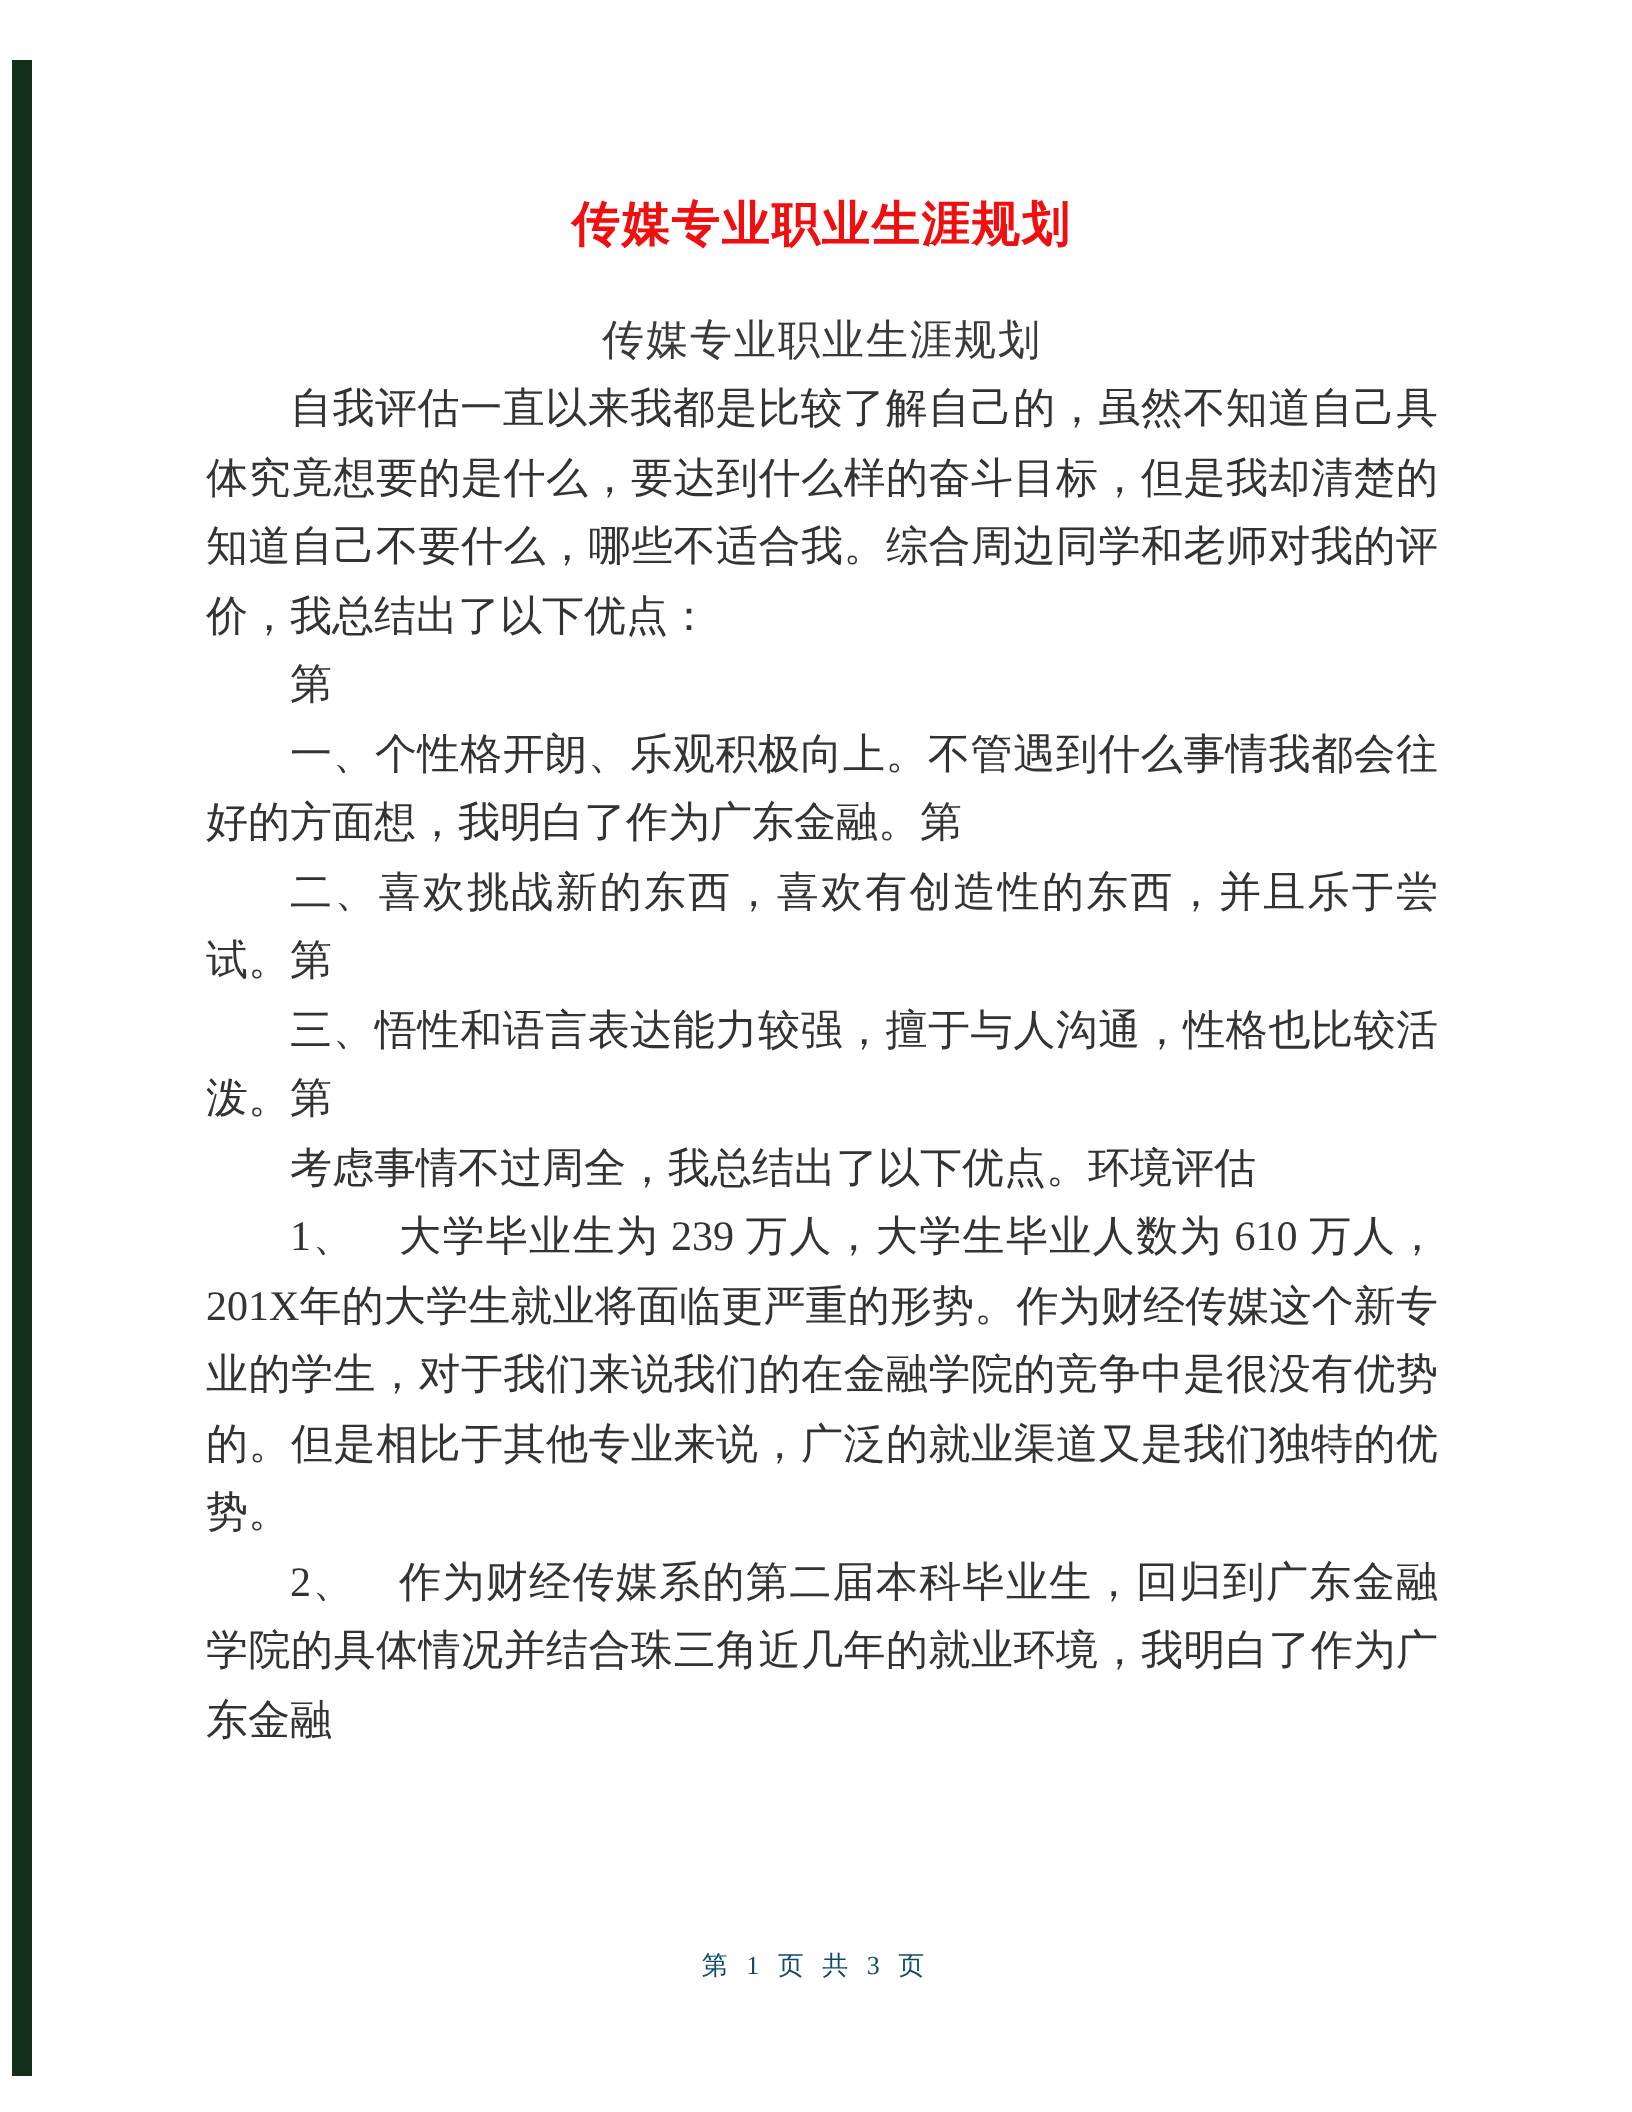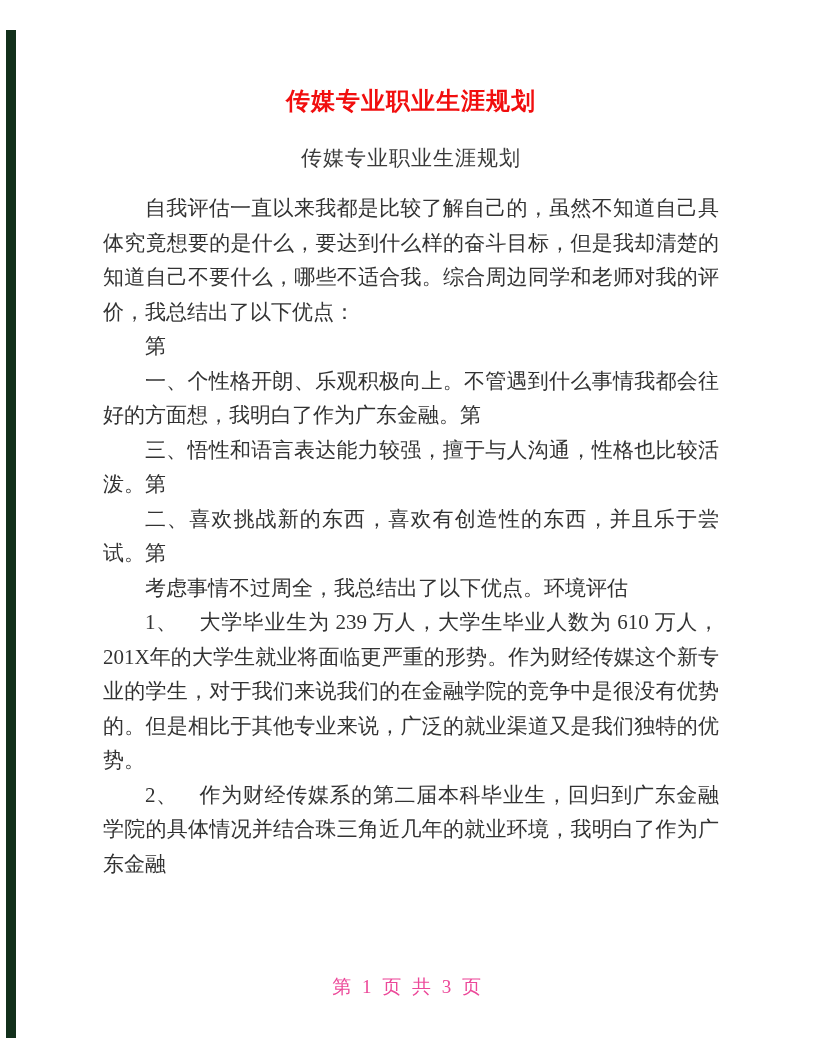--- a/index.html
+++ b/index.html
@@ -15,21 +15,21 @@
     position: absolute;
     left: 6px;
     top: 30px;
     width: 10px;
     height: 1008px;
     background: #12301b;
   }
   .content {
     position: absolute;
     left: 103px;
-    top: 0;
+    top: 12px;
     width: 616px;
   }
   .doc-title {
     margin: 88px 0 0 0;
     text-align: center;
     color: #f10e0e;
     font-size: 24px;
     font-weight: bold;
     line-height: 26px;
     letter-spacing: 1px;
@@ -37,62 +37,62 @@
   .doc-subtitle {
     margin: 33px 0 0 0;
     text-align: center;
     color: #3a3a3a;
     font-size: 21px;
     font-weight: normal;
     line-height: 22px;
     letter-spacing: 1px;
   }
   .doc-body {
-    margin-top: 22px;
+    margin-top: 6px;
   }
   .doc-body p {
     margin: 0;
     padding: 0;
     font-size: 21px;
     line-height: 34.5px;
     color: #333333;
     text-align: justify;
     text-justify: inter-ideograph;
     text-indent: 2em;
   }
   .page-footer {
     position: absolute;
     top: 974px;
     left: 0;
     width: 816px;
     text-align: center;
-    font-size: 19px;
-    color: #ec4899;
+    font-size: 13px;
+    color: #0c4a6e;
     letter-spacing: 3px;
   }
 </style>
 </head>
 <body>
 
 <div class="page">
 
   <div class="edge-bar"></div>
 
   <div class="content">
 
     <h1 class="doc-title">传媒专业职业生涯规划</h1>
 
     <h2 class="doc-subtitle">传媒专业职业生涯规划</h2>
 
     <div class="doc-body">
       <p>自我评估一直以来我都是比较了解自己的，虽然不知道自己具体究竟想要的是什么，要达到什么样的奋斗目标，但是我却清楚的知道自己不要什么，哪些不适合我。综合周边同学和老师对我的评价，我总结出了以下优点：</p>
       <p>第</p>
       <p>一、个性格开朗、乐观积极向上。不管遇到什么事情我都会往好的方面想，我明白了作为广东金融。第</p>
+      <p>二、喜欢挑战新的东西，喜欢有创造性的东西，并且乐于尝试。第</p>
       <p>三、悟性和语言表达能力较强，擅于与人沟通，性格也比较活泼。第</p>
-      <p>二、喜欢挑战新的东西，喜欢有创造性的东西，并且乐于尝试。第</p>
       <p>考虑事情不过周全，我总结出了以下优点。环境评估</p>
       <p>1、　大学毕业生为 239 万人，大学生毕业人数为 610 万人，201X年的大学生就业将面临更严重的形势。作为财经传媒这个新专业的学生，对于我们来说我们的在金融学院的竞争中是很没有优势的。但是相比于其他专业来说，广泛的就业渠道又是我们独特的优势。</p>
       <p>2、　作为财经传媒系的第二届本科毕业生，回归到广东金融学院的具体情况并结合珠三角近几年的就业环境，我明白了作为广东金融</p>
     </div>
 
   </div>
 
   <div class="page-footer">第 1 页 共 3 页</div>
 
 </div>

